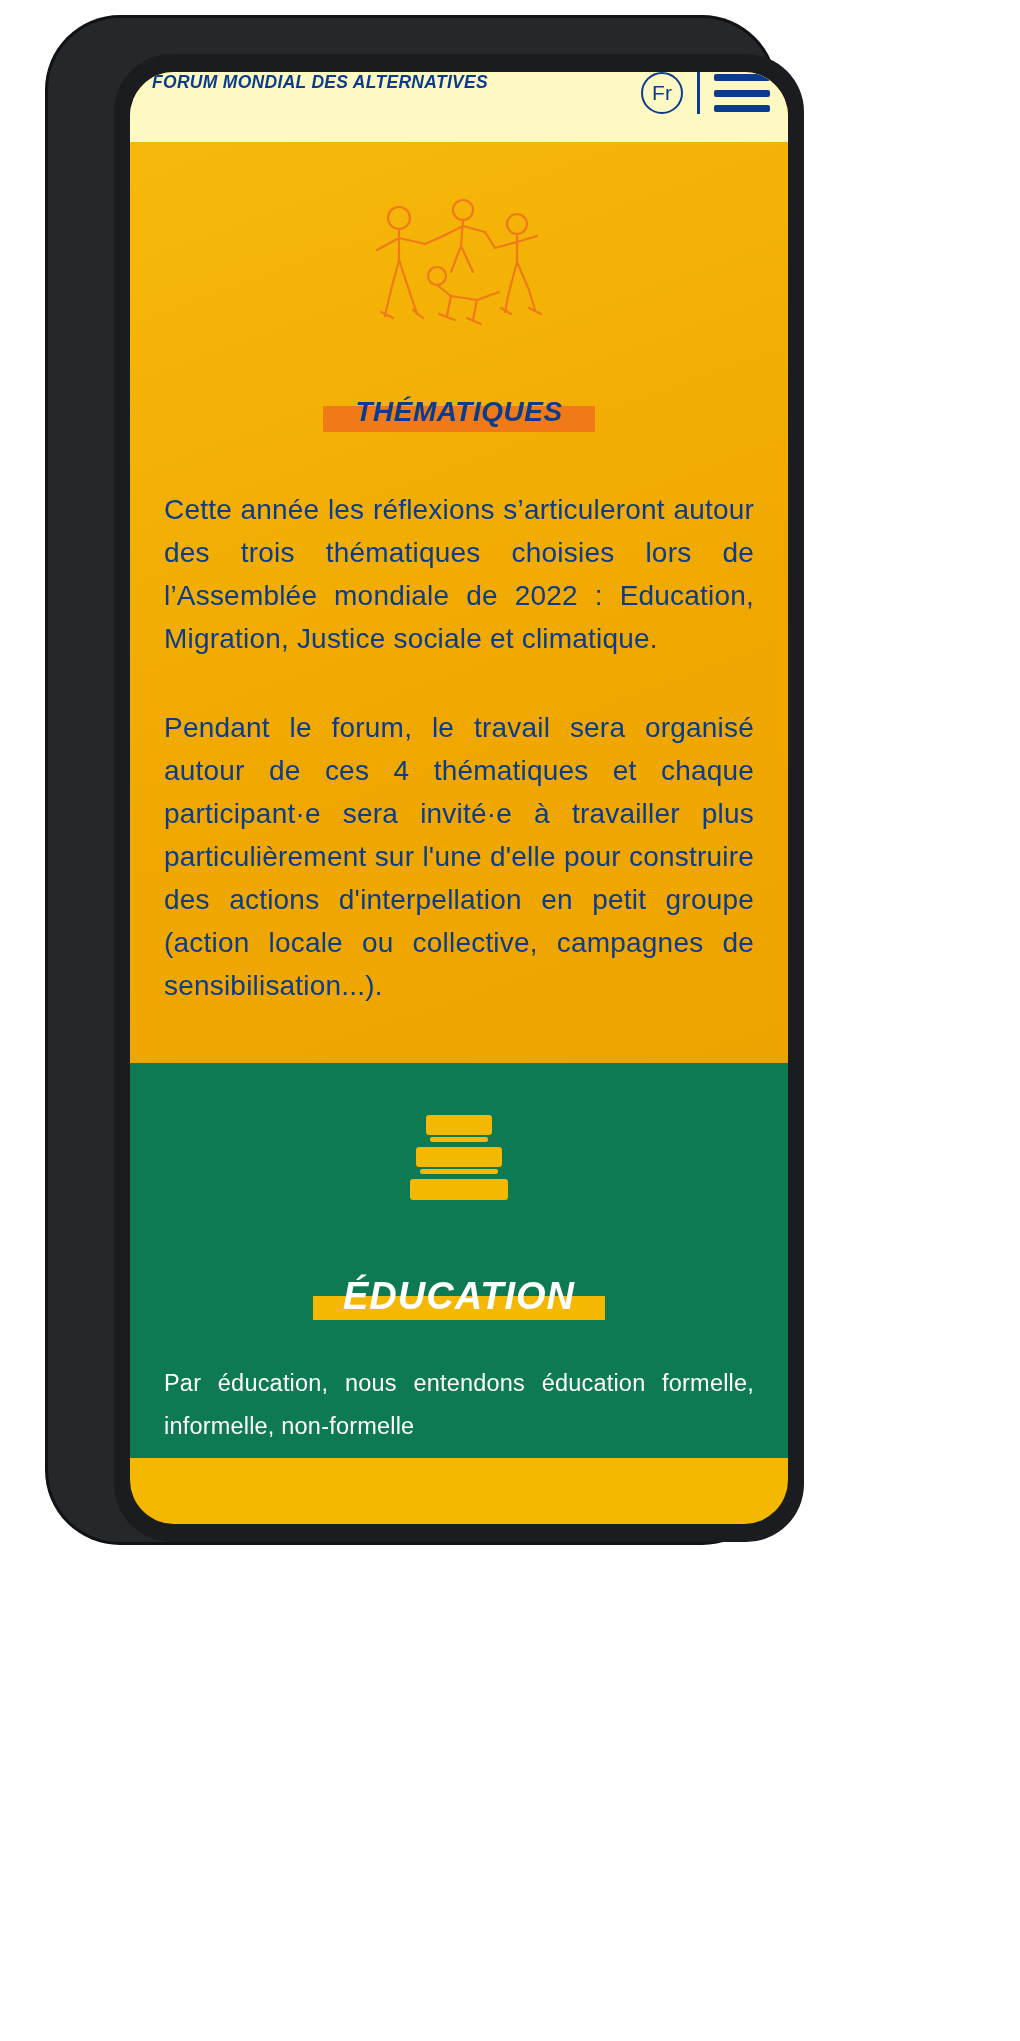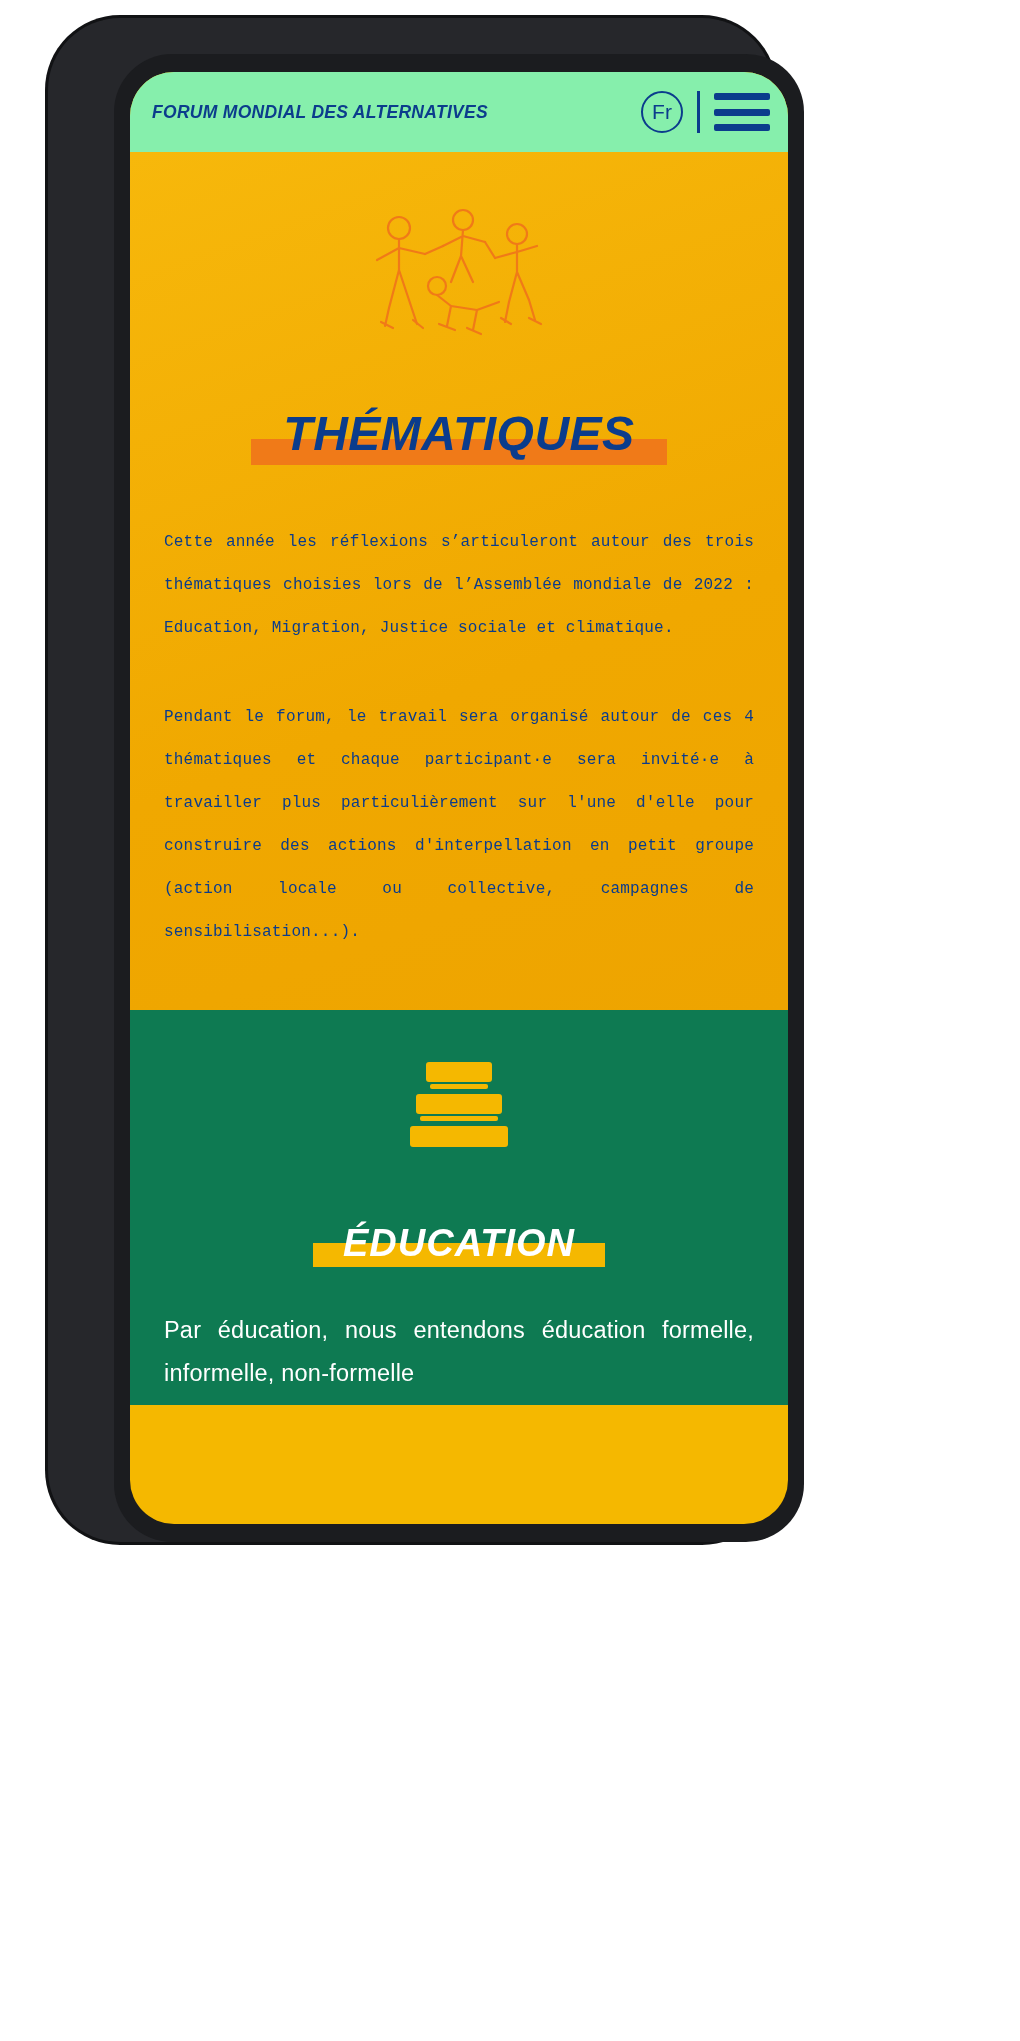--- a/index.html
+++ b/index.html
@@ -48,24 +48,24 @@
     width: 658px;
     height: 1452px;
     border-radius: 44px;
     overflow: hidden;
     background: #f5b800;
   }
 
   
   .site-header {
     position: relative;
-    height: 80px;
-    background: #86efac;
-    display: flex;
-    align-items: center;
+    height: 70px;
+    background: #fef9c3;
+    display: flex;
+    align-items: flex-start;
     padding: 0 18px 0 22px;
     box-sizing: border-box;
   }
   .brand {
     color: #0b3c8c;
     font-size: 17.5px;
     font-weight: bold;
     font-style: italic;
     letter-spacing: 0.3px;
     white-space: nowrap;
@@ -139,32 +139,31 @@
     right: -22px;
     bottom: -4px;
     height: 26px;
     background: #f07a18;
     z-index: 0;
   }
   .title-text {
     position: relative;
     z-index: 1;
     color: #0b3c8c;
-    font-size: 48px;
+    font-size: 28px;
     font-weight: bold;
     font-style: italic;
     letter-spacing: 0.5px;
   }
   .body-text {
     color: #0b3c8c;
-    font-size: 16px;
+    font-size: 28px;
     line-height: 43px;
     text-align: justify;
     letter-spacing: 0.2px;
-    font-family: Liberation Mono, monospace;
   }
   .body-text + .body-text {
     margin-top: 46px;
   }
 
   
   .section-education {
     background: #0e7a52;
     padding: 46px 34px 10px 34px;
     box-sizing: border-box;

